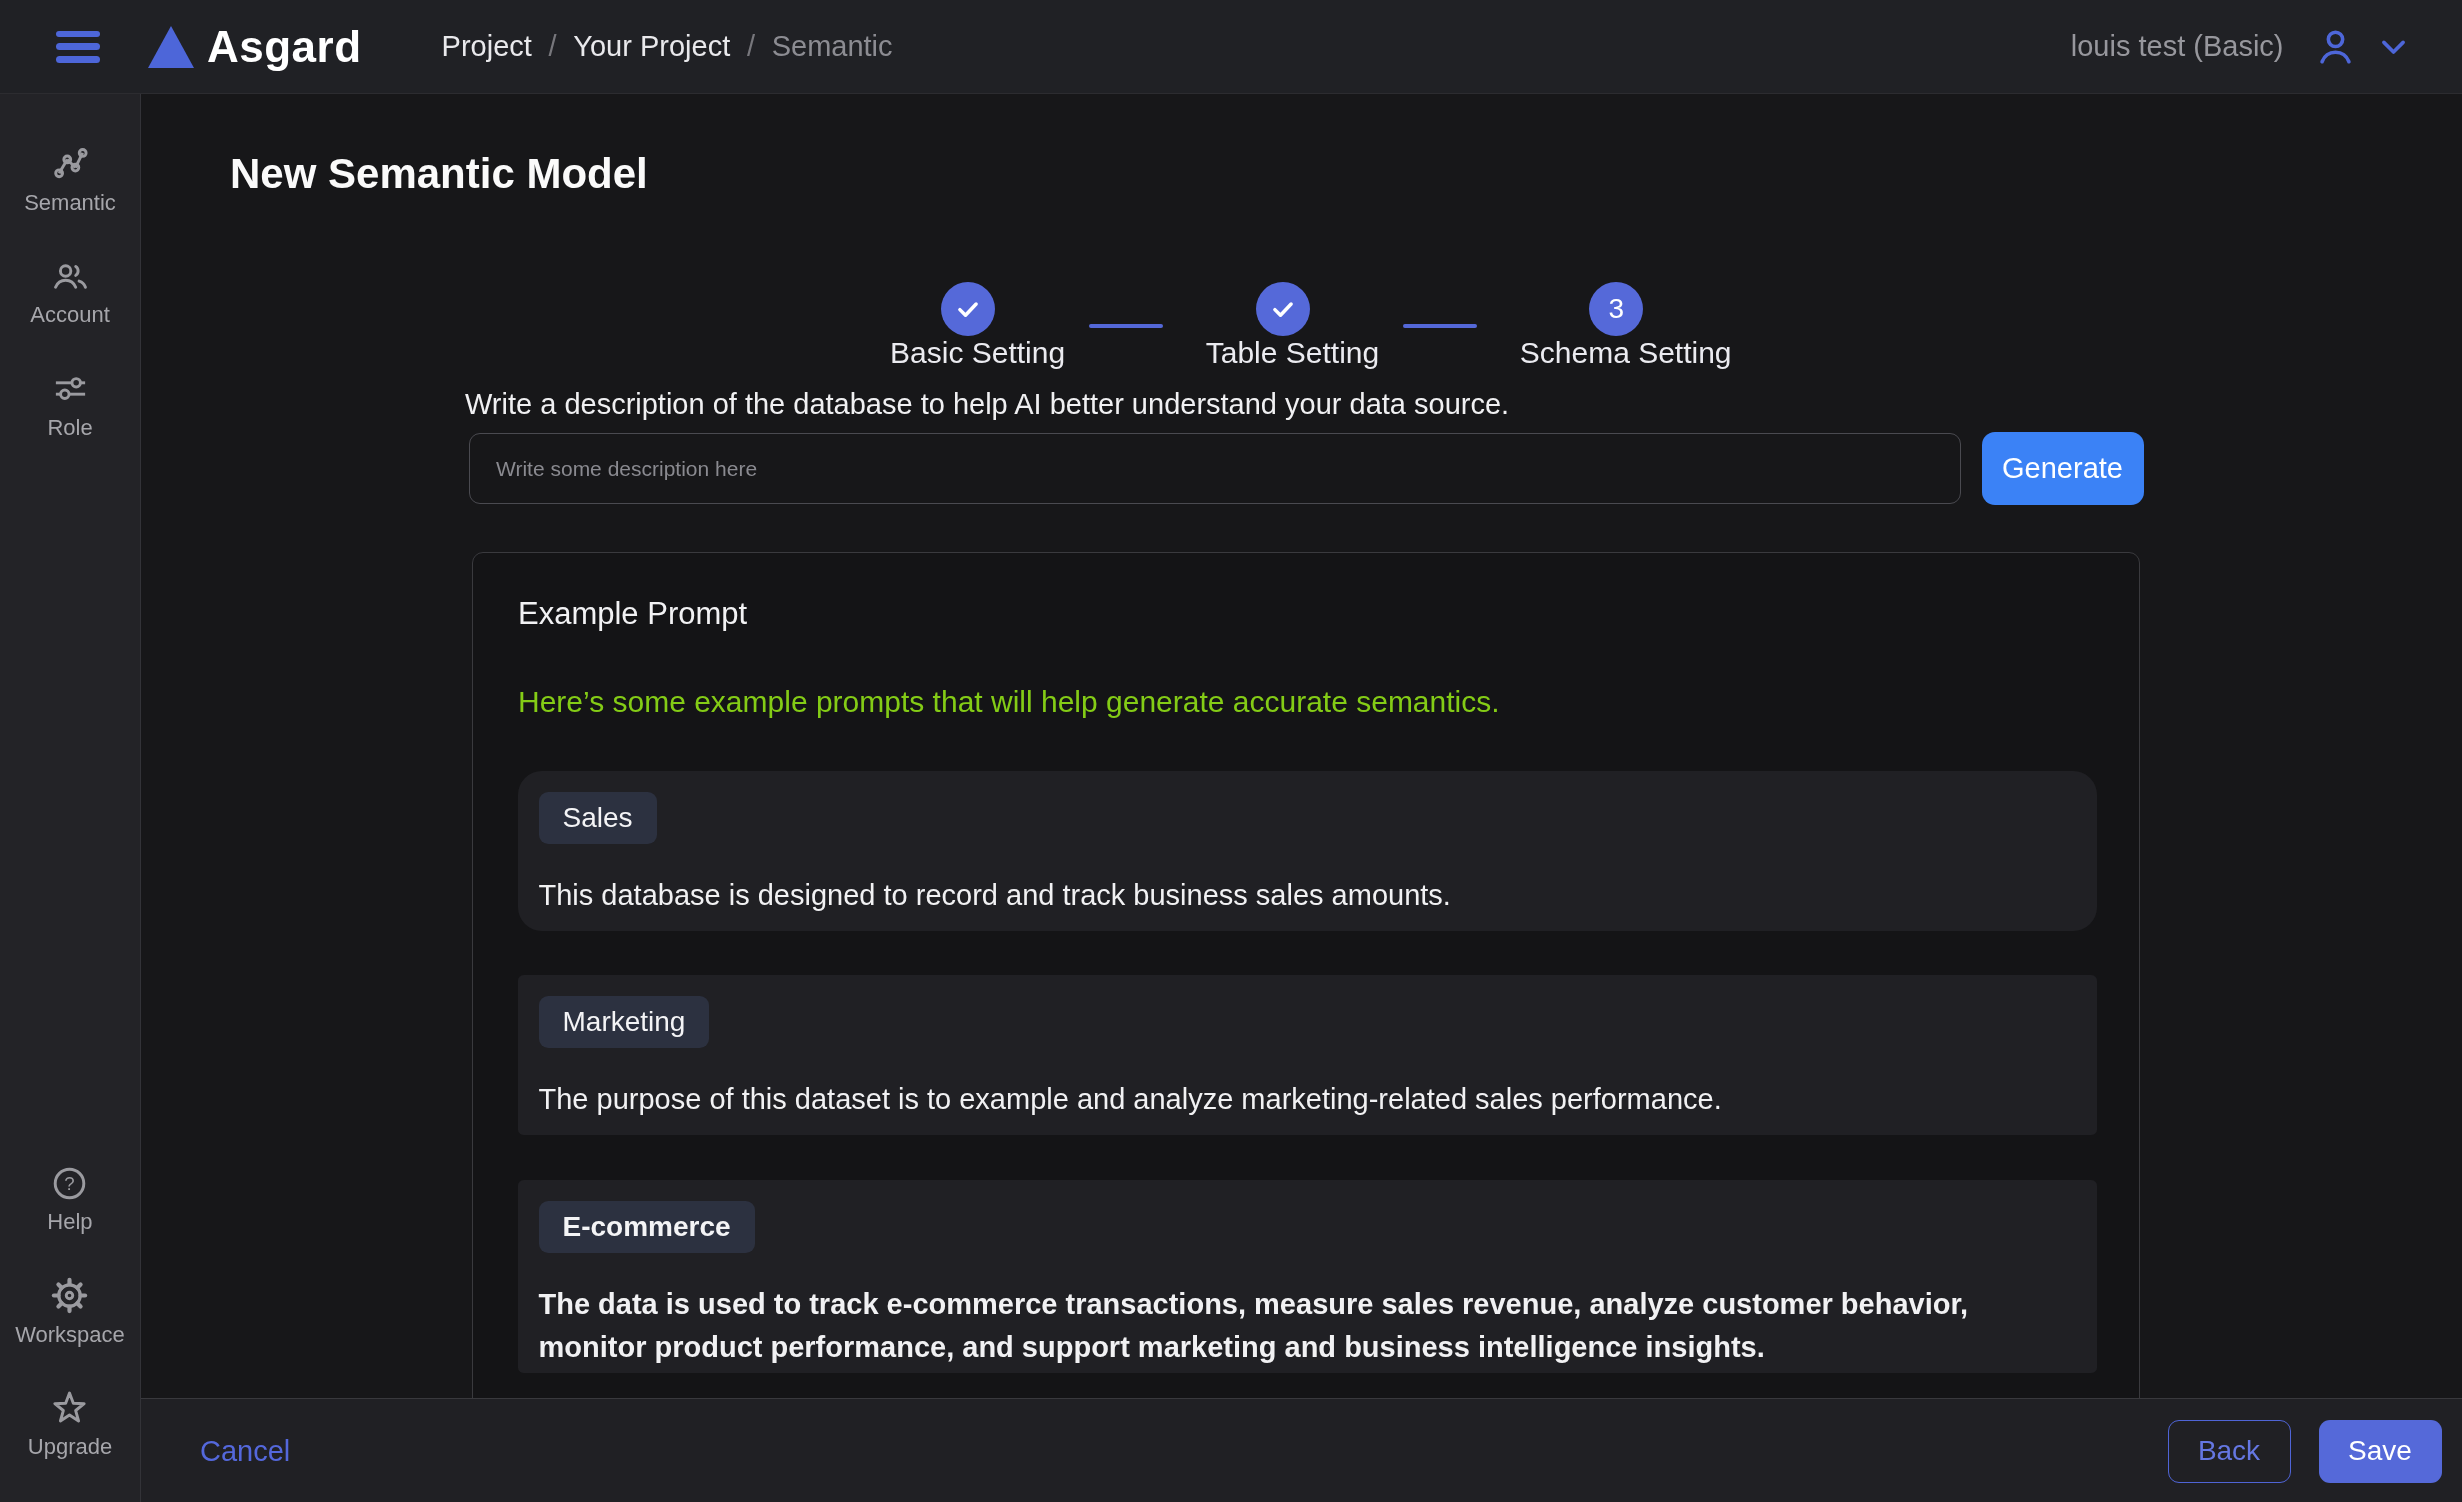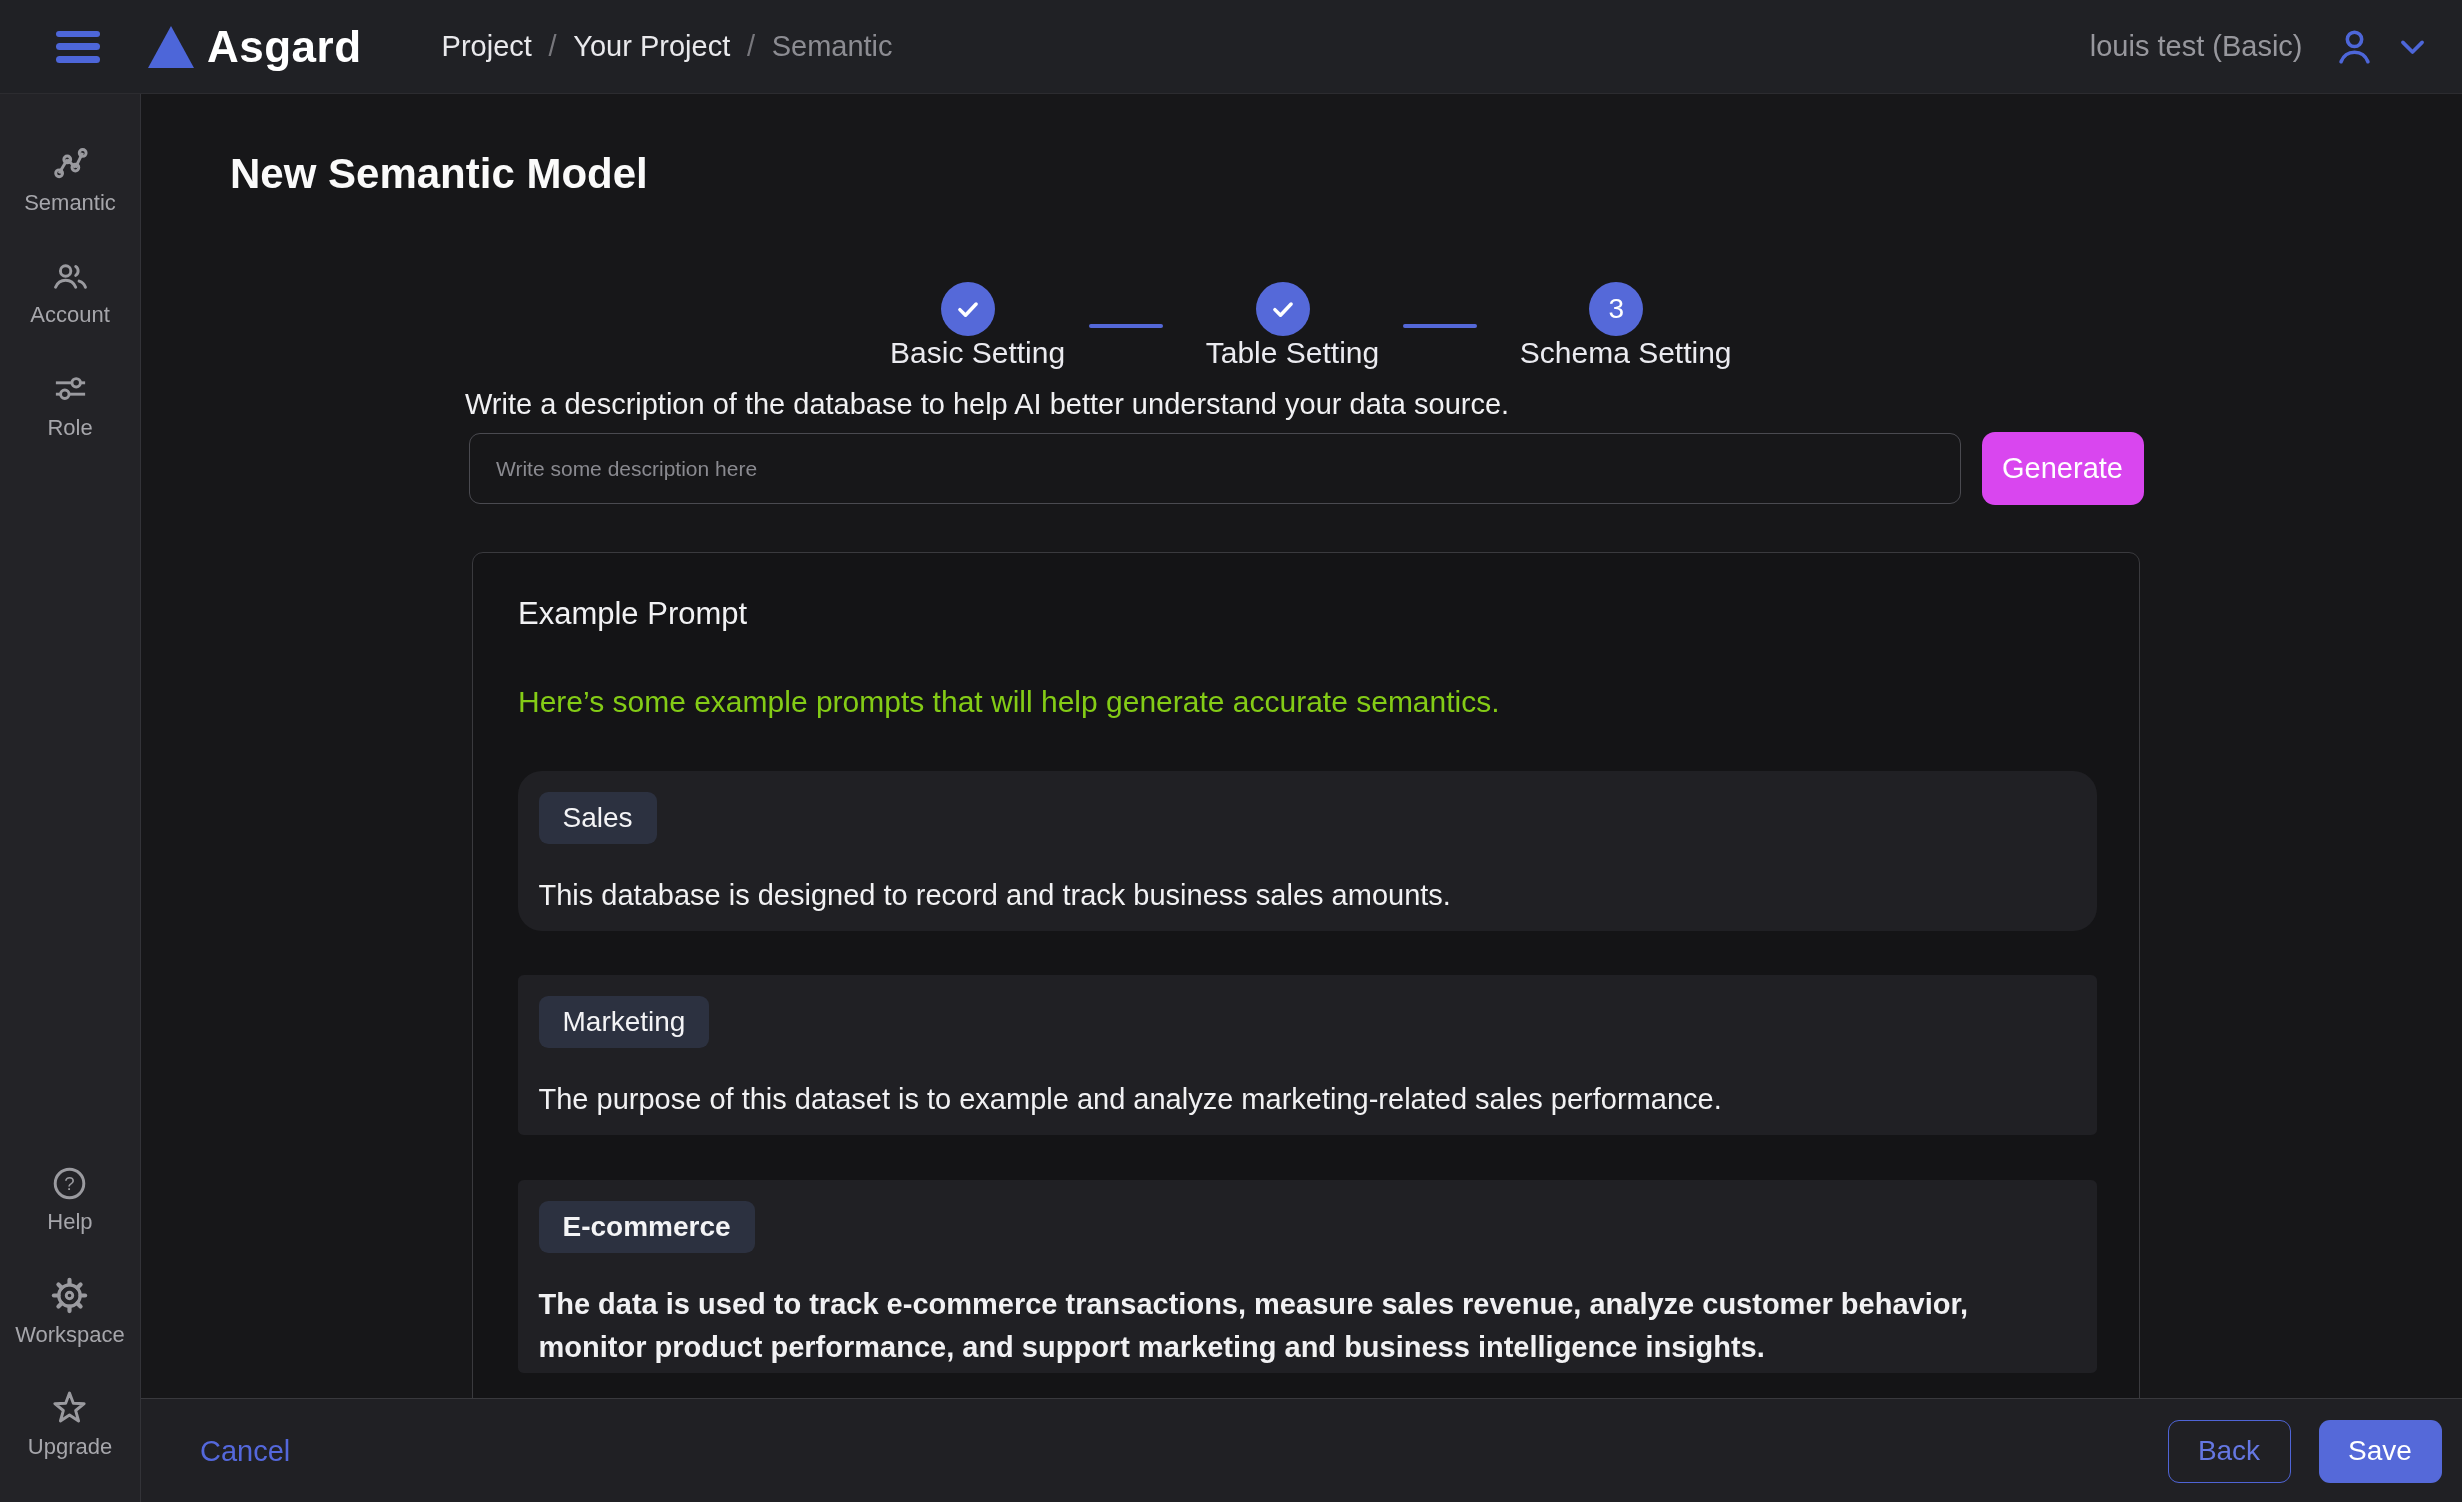--- a/index.html
+++ b/index.html
@@ -13,21 +13,21 @@
   .hamburger { width:44px; height:32px; display:flex; flex-direction:column; justify-content:space-between; cursor:pointer; }
   .hamburger span { display:block; height:6.5px; border-radius:3.7px; background:#4d66d9; }
   .logo-tri { margin-left:48px; width:0; height:0;
               border-left:23px solid transparent; border-right:23px solid transparent;
               border-bottom:42px solid #4d66d9; }
   .brand { margin-left:13px; font-size:44px; font-weight:bold; color:#ffffff; letter-spacing:0.5px; }
   .breadcrumb { margin-left:80px; display:flex; align-items:center; gap:16.7px; font-size:29px; }
   .bc-item { color:#e9e9ec; cursor:pointer; }
   .bc-sep { color:#77777c; }
   .bc-current { color:#8c8c92; }
-  .user-area { margin-left:auto; display:flex; align-items:center; padding-right:33px; }
+  .user-area { margin-left:auto; display:flex; align-items:center; padding-right:52px; }
   .user-name { font-size:29px; color:#97979d; }
   .user-icon { margin-left:30px; width:43px; height:43px; }
   .user-caret { margin-left:20.5px; width:33px; height:33px; }
 
   
   .sidebar { position:absolute; top:94px; left:0; bottom:0; width:141px; background:#232327;
              border-right:0.9px solid #333338; display:flex; flex-direction:column; align-items:center; z-index:15; }
   .side-group-top { margin-top:50px; display:flex; flex-direction:column; gap:41px; }
   .side-group-bottom { margin-top:auto; margin-bottom:43px; display:flex; flex-direction:column; gap:41px; }
   .side-item { display:flex; flex-direction:column; align-items:center; gap:6.5px; cursor:pointer; }
@@ -44,21 +44,21 @@
                  align-items:center; justify-content:center; color:#fff; font-size:28px; }
   .step-circle svg { width:30px; height:30px; }
   .step-label { margin-left:18.6px; font-size:30px; color:#ebebf0; }
   .step-line { width:74px; height:3.7px; background:#5468d8; margin:0 24px; border-radius:1.9px; }
 
   .desc-label { position:absolute; left:324px; top:294px; font-size:29px; color:#f0f0f2; }
   .input-row { position:absolute; left:328px; top:338px; display:flex; align-items:center; }
   .desc-input { width:1492px; height:71px; background:transparent; border:1.9px solid #4a4a50; border-radius:11px;
                 padding:0 26px; font-size:21px; color:#e8e8ec; font-family:"Liberation Sans", sans-serif; outline:none; }
   .desc-input::placeholder { color:#8a8a90; }
-  .btn-generate { margin-left:20.5px; width:162px; height:73px; border:none; border-radius:13px; background:#d946ef;
+  .btn-generate { margin-left:20.5px; width:162px; height:73px; border:none; border-radius:13px; background:#3b82f6;
                   color:#ffffff; font-size:29px; cursor:pointer; font-family:"Liberation Sans", sans-serif; }
 
   .example-card { position:absolute; left:331px; top:458px; width:1668px; height:1004px;
                   background:#141416; border:0.9px solid #3a3a3e; border-radius:11px; }
   .card-title { position:absolute; left:45px; top:43px; font-size:31px; color:#f2f2f4; }
   .card-subtitle { position:absolute; left:45px; top:132px; font-size:30px; color:#84cc16; }
   .example-item { position:absolute; left:45px; width:1579px; background:#202024; border-radius:5.6px; padding:20.5px 20.5px; cursor:pointer; }
   .example-item.i0 { top:218px; height:160px;border-radius:24px; }
   .example-item.i1 { top:422px; height:160px; }
   .example-item.i2 { top:627px; height:193px;font-weight:bold; }

